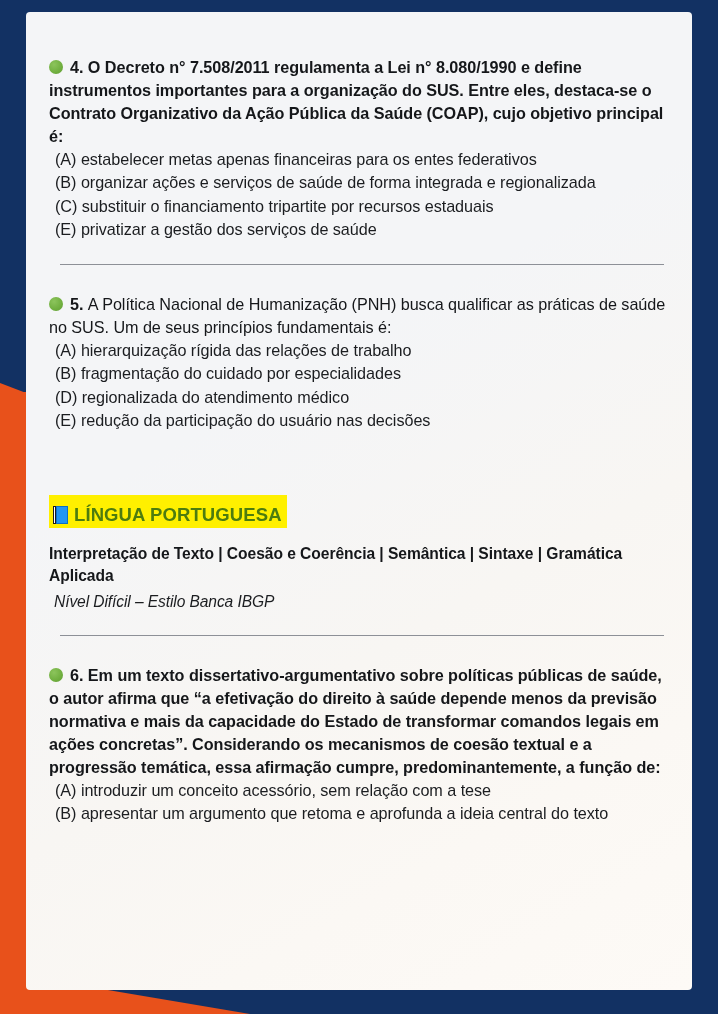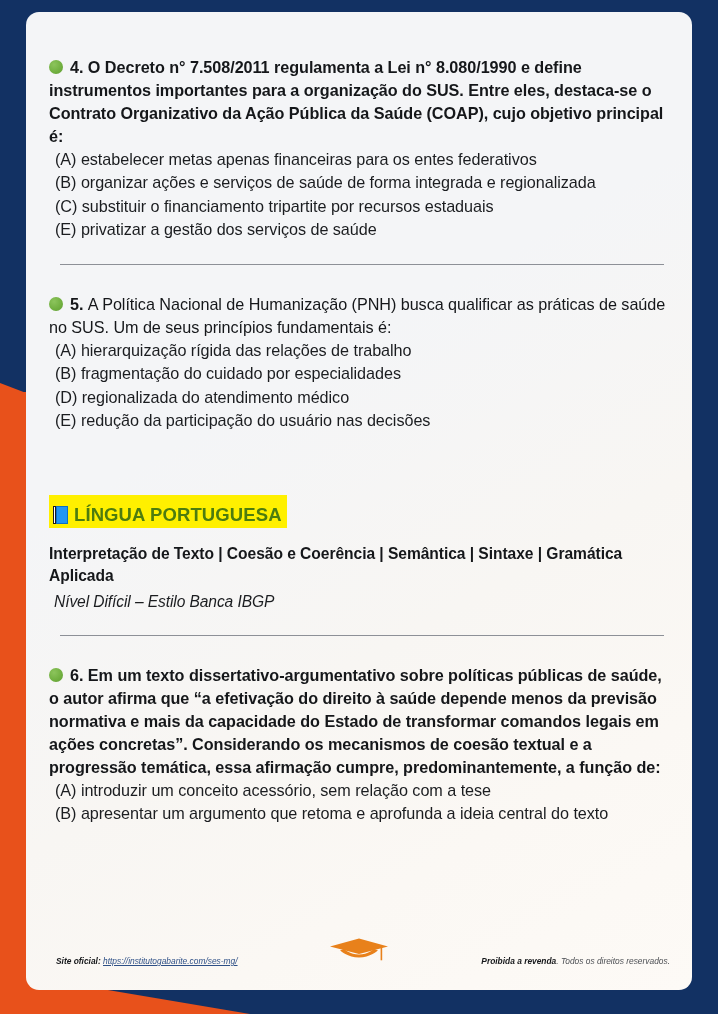--- a/index.html
+++ b/index.html
@@ -54,21 +54,21 @@
     z-index: 1;
   }
 
   
   #card {
     position: absolute;
     left: 26px;
     top: 12px;
     width: 666px;
     height: 978px;
-    border-radius: 13px;
+    border-radius: 4px;
     background:
       linear-gradient(150deg, #f4f5f7 0%, #f4f5f7 38%, #f8f6f3 62%, #fbf8f4 80%, #fdfaf6 100%);
     z-index: 3;
     overflow: hidden;
   }
 
   #content {
     position: absolute;
     left: 0; top: 0;
     width: 666px;
@@ -280,25 +280,14 @@
           <p class="q-stem"><span class="bullet"></span><span>6.</span> <span>Em um texto dissertativo-argumentativo sobre políticas públicas de saúde, o autor afirma que “a efetivação do direito à saúde depende menos da previsão normativa e mais da capacidade do Estado de transformar comandos legais em ações concretas”. Considerando os mecanismos de coesão textual e a progressão temática, essa afirmação cumpre, predominantemente, a função de:</span></p>
           <ul class="alts">
             <li class="alt">(A) introduzir um conceito acessório, sem relação com a tese</li>
             <li class="alt">(B) apresentar um argumento que retoma e aprofunda a ideia central do texto</li>
           </ul>
         </div>
 
       </div>
     </div>
 
-    <div id="footer">
-      <div class="foot-left"><span class="foot-strong">Site oficial:</span> <span class="foot-link">https://institutogabarite.com/ses-mg/</span></div>
-
-      <svg class="cap" viewBox="0 0 62 26" xmlns="http://www.w3.org/2000/svg">
-        <path d="M2 8.5 L31 0.5 L60 8.5 L31 16 Z" fill="#e8811b"></path>
-        <path d="M12 12.5 C12 12.5, 20 19.5, 31 19.5 C42 19.5, 50 12.5, 50 12.5 L46 11 C46 11, 40 16.5, 31 16.5 C22 16.5, 16 11, 16 11 Z" fill="#e8811b"></path>
-        <rect x="52.6" y="8.3" width="1.6" height="14" fill="#e8811b"></rect>
-      </svg>
-
-      <div class="foot-right"><span class="foot-strong">Proibida a revenda</span><span class="foot-light">. Todos os direitos reservados.</span></div>
-    </div>
   </div>
 </div>
 
 </body></html>

